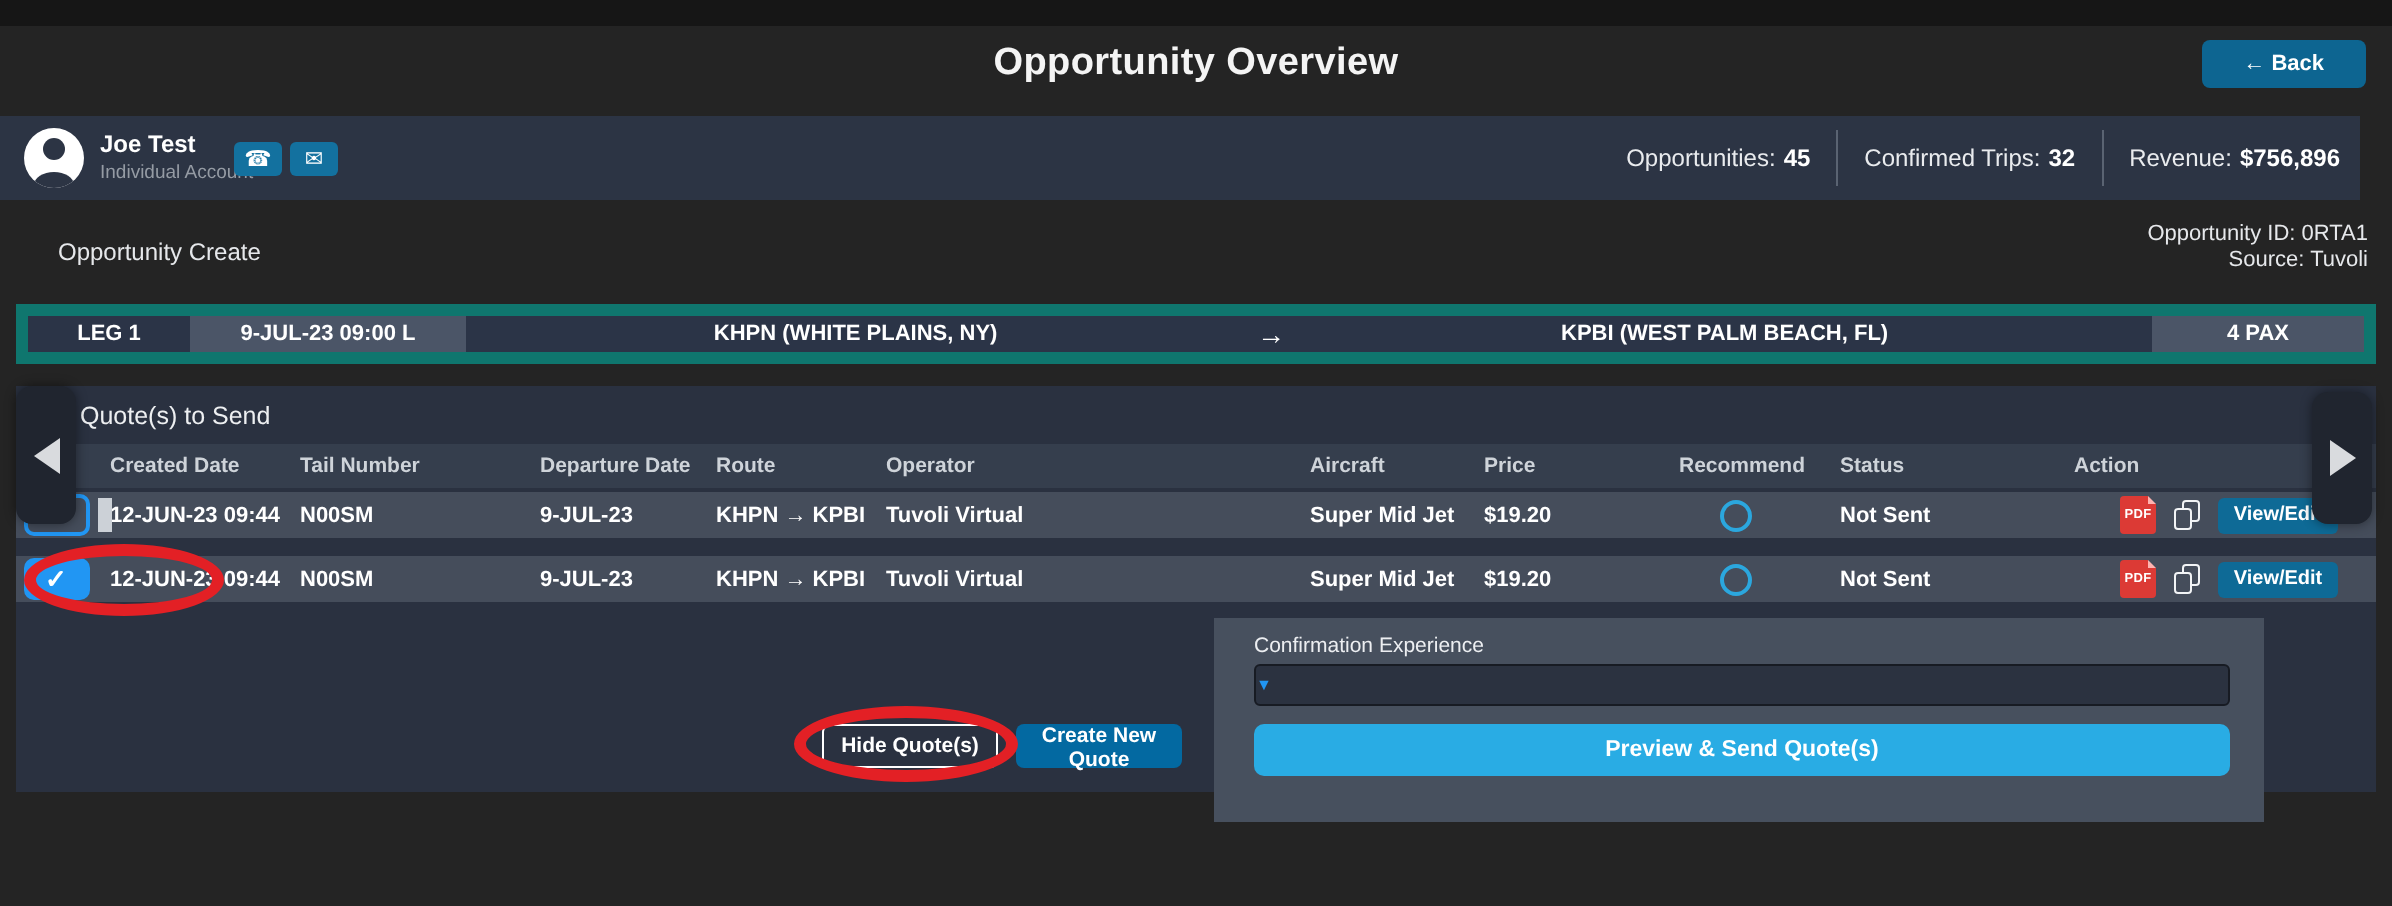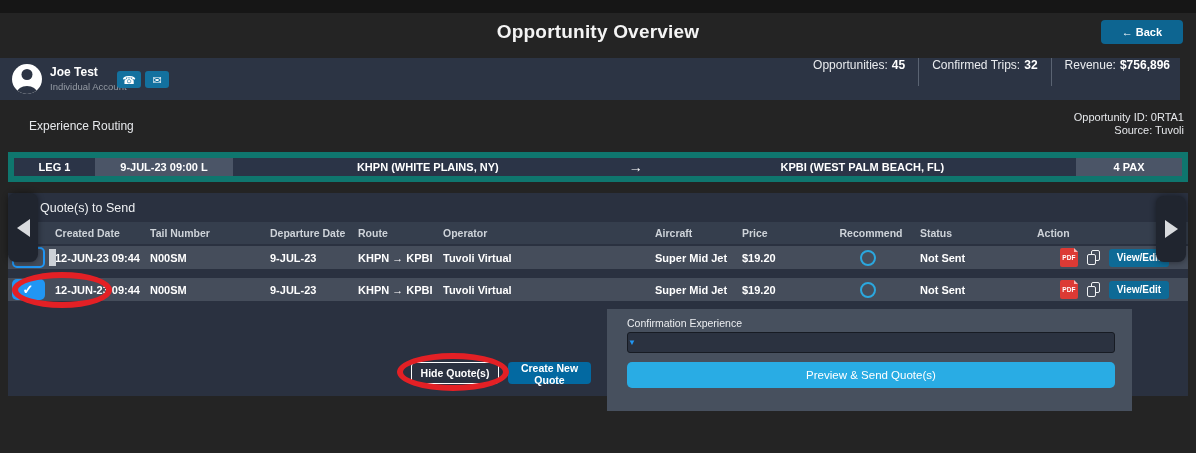--- a/index.html
+++ b/index.html
@@ -22,21 +22,21 @@
   .avatar::before { content:""; position:absolute; top:5px; left:50%; transform:translateX(-50%);
                     width:11px; height:11px; border-radius:50%; background:#2c3444; }
   .avatar::after { content:""; position:absolute; bottom:-5px; left:50%; transform:translateX(-50%);
                    width:20px; height:13px; border-radius:50%; background:#2c3444; }
   .user-name { position:absolute; left:50px; top:7px; color:#ffffff; font-size:12px; font-weight:700; }
   .user-type { position:absolute; left:50px; top:23px; color:#959ba4; font-size:9.5px; }
   .mini-btn { position:absolute; top:13px; width:24px; height:17px; background:#13719f; border:none;
               border-radius:3px; color:#fff; font-size:11px; line-height:16px; text-align:center; cursor:pointer; }
   .mini-btn.phone { left:117px; }
   .mini-btn.mail  { left:145px; }
-  .stats { position:absolute; right:10px; top:0; height:42px; display:flex; align-items:flex-start; gap:13px; }
+  .stats { position:absolute; right:10px; top:0; height:42px; display:flex; align-items:center; gap:13px; }
   .stat { color:#e9ebee; font-size:12px; white-space:nowrap; }
   .stat b { color:#ffffff; font-weight:700; margin-left:4px; }
   .stat-div { width:1px; height:28px; background:#5a6372; }
 
   
   .routing-label { position:absolute; left:29px; top:119px; color:#e6e8eb; font-size:12px; }
   .opp-meta { position:absolute; right:12px; top:111px; text-align:right; color:#e6e8eb;
               font-size:11px; line-height:13px; }
 
   .leg-bar { position:absolute; left:8px; top:152px; width:1180px; height:30px;
@@ -105,21 +105,21 @@
 
   
   .confirm-panel { position:absolute; left:599px; top:116px; width:525px; height:102px; background:#47505e; }
   .confirm-label { position:absolute; left:20px; top:8px; color:#eceef1; font-size:10.5px; }
   .confirm-select { position:absolute; left:20px; top:23px; width:488px; height:21px; background:#2b3240;
                     border:1px solid #171b23; border-radius:3px; display:flex; align-items:center;
                     cursor:pointer; }
   .confirm-select .sel-text { color:#fff; font-size:11px; padding-left:8px; flex:1; }
   .confirm-select .caret { color:#2196f3; font-size:8px; padding-right:8px; }
   .send-btn { position:absolute; left:20px; top:53px; width:488px; height:26px; background:#29ace4;
-              border:none; border-radius:5px; color:#fff; font-size:11.5px; font-weight:400; cursor:pointer; }
+              border:none; border-radius:5px; color:#fff; font-size:11.5px; font-weight:700; cursor:pointer; }
 
   
   .note-bar { position:absolute; left:8px; top:402px; width:1180px; height:39px; background:#4a5261;
               border:1px solid #767d8a; }
   .note-label { position:absolute; left:10px; top:12px; color:#fff; font-size:11px; }
   .note-input { position:absolute; left:44px; top:6px; width:1088px; height:25px; background:#262c37;
                 border:1px solid #99a0a8; border-radius:7px; color:#fff; font-size:11px; padding:0 8px; }
   .add-btn { position:absolute; right:7px; top:7px; width:37px; height:24px; background:#0e6a96;
              border:none; border-radius:4px; color:#fff; font-size:11px; font-weight:700; cursor:pointer; }
 
@@ -153,21 +153,21 @@
       <div class="stat">
         <span>Confirmed Trips:</span><b>32</b>
       </div>
       <div class="stat-div"></div>
       <div class="stat">
         <span>Revenue:</span><b>$756,896</b>
       </div>
     </div>
   </div>
 
-  <div class="routing-label">Experience Routing</div>
+  <div class="routing-label">Opportunity Create</div>
   <div class="opp-meta">
     <div>Opportunity ID: 0RTA1</div>
     <div>Source: Tuvoli</div>
   </div>
 
   <div class="leg-bar">
     <div class="leg-seg seg-leg">LEG 1</div>
     <div class="leg-seg light seg-date">9-JUL-23 09:00 L</div>
     <div class="leg-seg seg-origin">KHPN (WHITE PLAINS, NY)</div>
     <div class="leg-seg seg-arrow">→</div>

